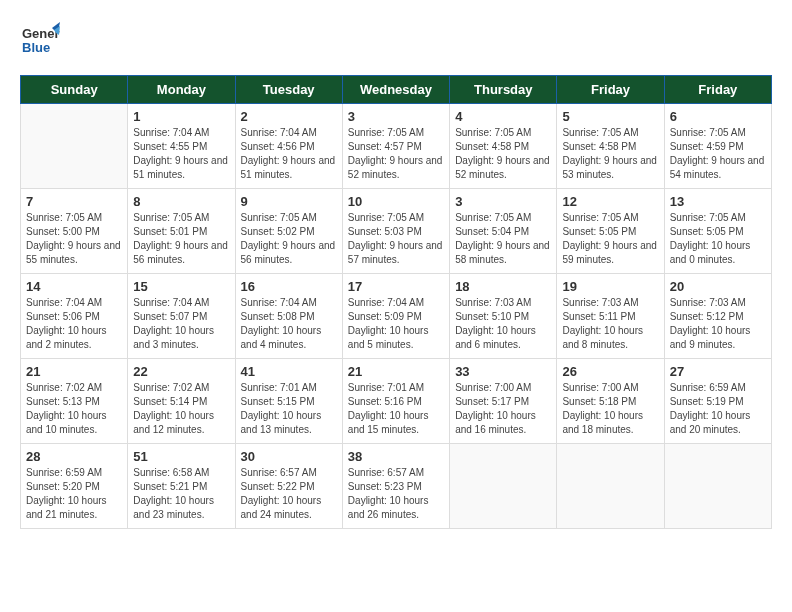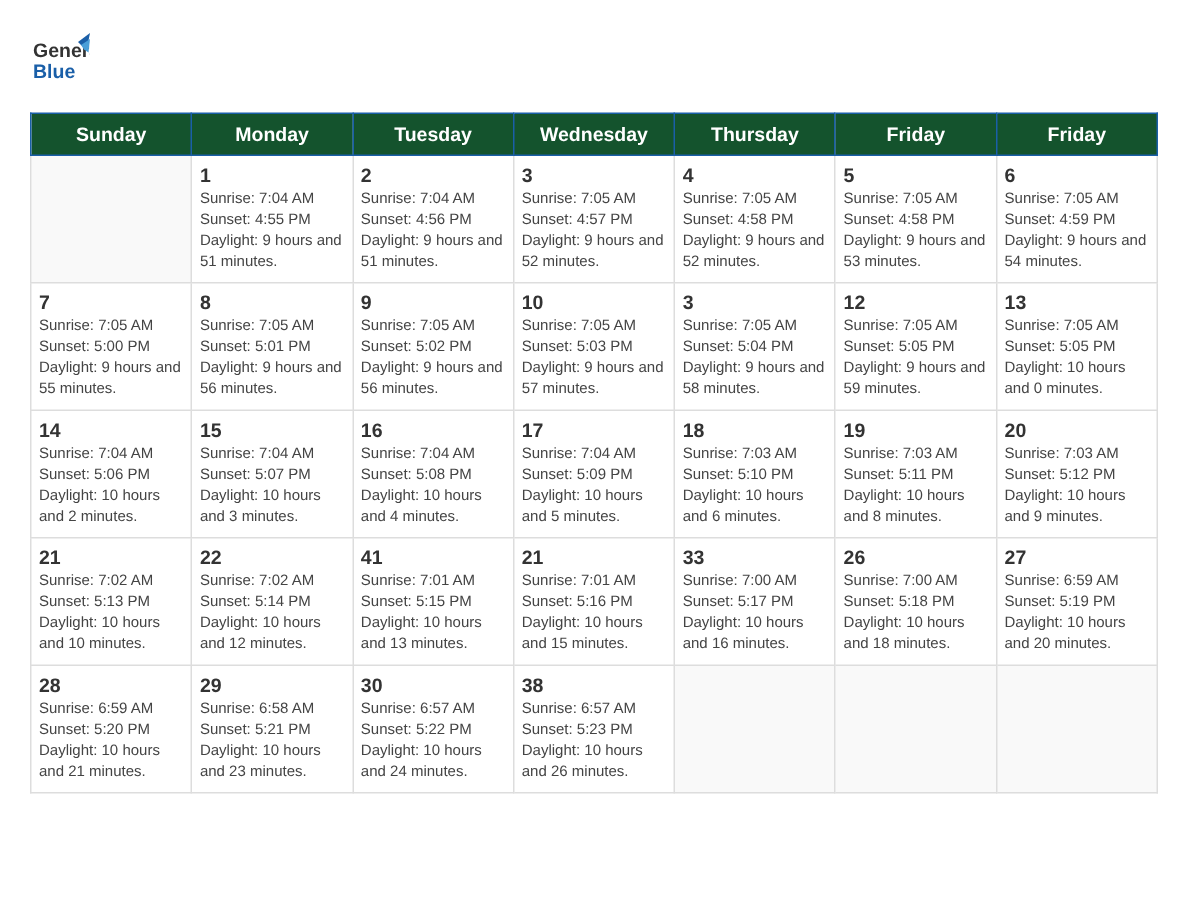--- a/index.html
+++ b/index.html
@@ -224,21 +224,21 @@
           <span class="day-number">27</span>
           <div class="day-info">Sunrise: 6:59 AM<br>Sunset: 5:19 PM<br>Daylight: 10 hours and 20 minutes.</div>
         </td>
       </tr>
       <tr>
         <td>
           <span class="day-number">28</span>
           <div class="day-info">Sunrise: 6:59 AM<br>Sunset: 5:20 PM<br>Daylight: 10 hours and 21 minutes.</div>
         </td>
         <td>
-          <span class="day-number">29</span>
+          <span class="day-number">51</span>
           <div class="day-info">Sunrise: 6:58 AM<br>Sunset: 5:21 PM<br>Daylight: 10 hours and 23 minutes.</div>
         </td>
         <td>
           <span class="day-number">30</span>
           <div class="day-info">Sunrise: 6:57 AM<br>Sunset: 5:22 PM<br>Daylight: 10 hours and 24 minutes.</div>
         </td>
         <td>
           <span class="day-number">38</span>
           <div class="day-info">Sunrise: 6:57 AM<br>Sunset: 5:23 PM<br>Daylight: 10 hours and 26 minutes.</div>
         </td>

